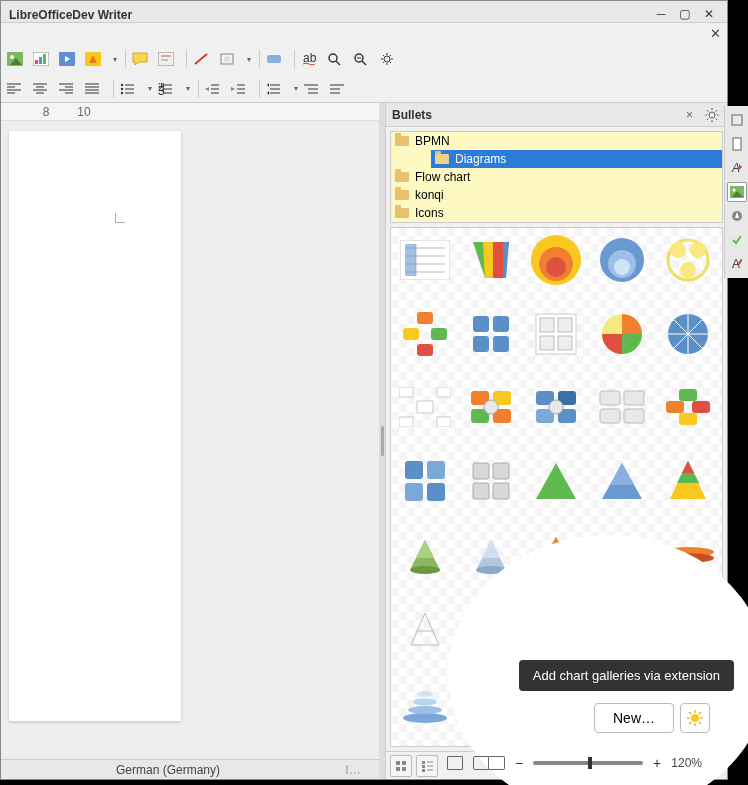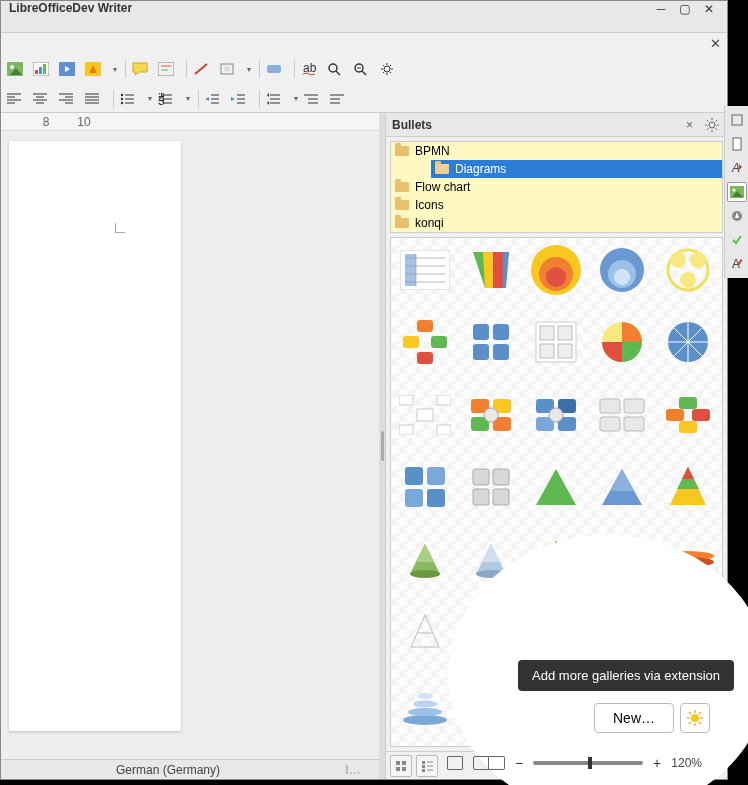--- a/index.html
+++ b/index.html
@@ -1,18 +1,18 @@
 <!DOCTYPE html>
 <html><head>
 <meta charset="utf-8">
 <style>
 * { box-sizing: border-box; margin: 0; padding: 0; font-family: "Segoe UI", "Liberation Sans", Arial, sans-serif; font-size: 12px; }
 body { width: 748px; height: 785px; background: #000; overflow: hidden; position: relative; }
 .app { position: absolute; top: 0; left: 0; width: 728px; height: 780px; background: #f0f0f0; display: flex; flex-direction: column; border: 1px solid #888; }
-.titlebar { height: 32px; display: flex; align-items: flex-start; padding: 0 8px; background: #e8e8e8; border-bottom: 1px solid #ccc; }
+.titlebar { height: 22px; display: flex; align-items: flex-end; padding: 0 8px; background: #e8e8e8; border-bottom: 1px solid #ccc; }
 .titlebar .title { flex: 1; font-weight: 600; color: #333; }
 .titlebar .winbtn { width: 20px; height: 16px; margin-left: 4px; display: flex; align-items: center; justify-content: center; cursor: pointer; color: #333; }
 .closebar { height: 20px; display: flex; justify-content: flex-end; align-items: center; padding-right: 6px; }
 .closebar .x { cursor: pointer; color: #444; font-size: 13px; }
 .toolbar { height: 32px; display: flex; align-items: center; padding: 0 6px; gap: 4px; }
 .tbtn { width: 22px; height: 22px; display: flex; align-items: center; justify-content: flex-start; cursor: pointer; border-radius: 2px; }
 .tsep { width: 1px; height: 18px; background: #ccc; margin: 0 2px; }
 .tdrop { width: 8px; height: 22px; display: flex; align-items: center; justify-content: center; color: #666; font-size: 8px; }
 .toolbar2 { height: 28px; display: flex; align-items: center; padding: 0 6px; gap: 4px; border-bottom: 1px solid #ccc; }
 .content { flex: 1; display: flex; overflow: hidden; }
@@ -342,25 +342,25 @@
         <div class="cat-item sel">
             <div class="folder-icon"></div>
             <span>Diagrams</span>
           </div>
         <div class="cat-item">
             <div class="folder-icon"></div>
             <span>Flow chart</span>
           </div>
         <div class="cat-item">
             <div class="folder-icon"></div>
-            <span>Icons</span>
+            <span>konqi</span>
           </div>
         <div class="cat-item">
             <div class="folder-icon"></div>
-            <span>konqi</span>
+            <span>Icons</span>
           </div>
       </div>
       <div class="gallery-grid">
 
         <div class="gthumb">
             <svg width="50" height="40">
               <rect width="50" height="40" fill="#fff" stroke="#ccc"></rect>
               <g stroke="#bbb">
                 <line x1="5" y1="8" x2="45" y2="8"></line>
                 <line x1="5" y1="16" x2="45" y2="16"></line>
@@ -686,21 +686,21 @@
     </span>
   <span class="sidebtn">
       <svg width="14" height="14">
         <text x="2" y="11" font-size="11" fill="#444">A</text>
         <rect x="9" y="2" width="2" height="6" fill="#d04030" transform="rotate(30 10 5)"></rect>
       </svg>
     </span>
 </div>
 
 <div class="lens"></div>
-<div class="tooltip">Add more galleries via extension</div>
+<div class="tooltip">Add chart galleries via extension</div>
 <button class="newbtn">New…</button>
 <div class="gearbtn">
   <svg width="18" height="18">
       <circle cx="9" cy="9" r="4" fill="#f8c820"></circle>
       <g stroke="#e8a810" stroke-width="1.2">
         <line x1="9" y1="1" x2="9" y2="4"></line>
         <line x1="9" y1="14" x2="9" y2="17"></line>
         <line x1="1" y1="9" x2="4" y2="9"></line>
         <line x1="14" y1="9" x2="17" y2="9"></line>
         <line x1="3" y1="3" x2="5" y2="5"></line>

